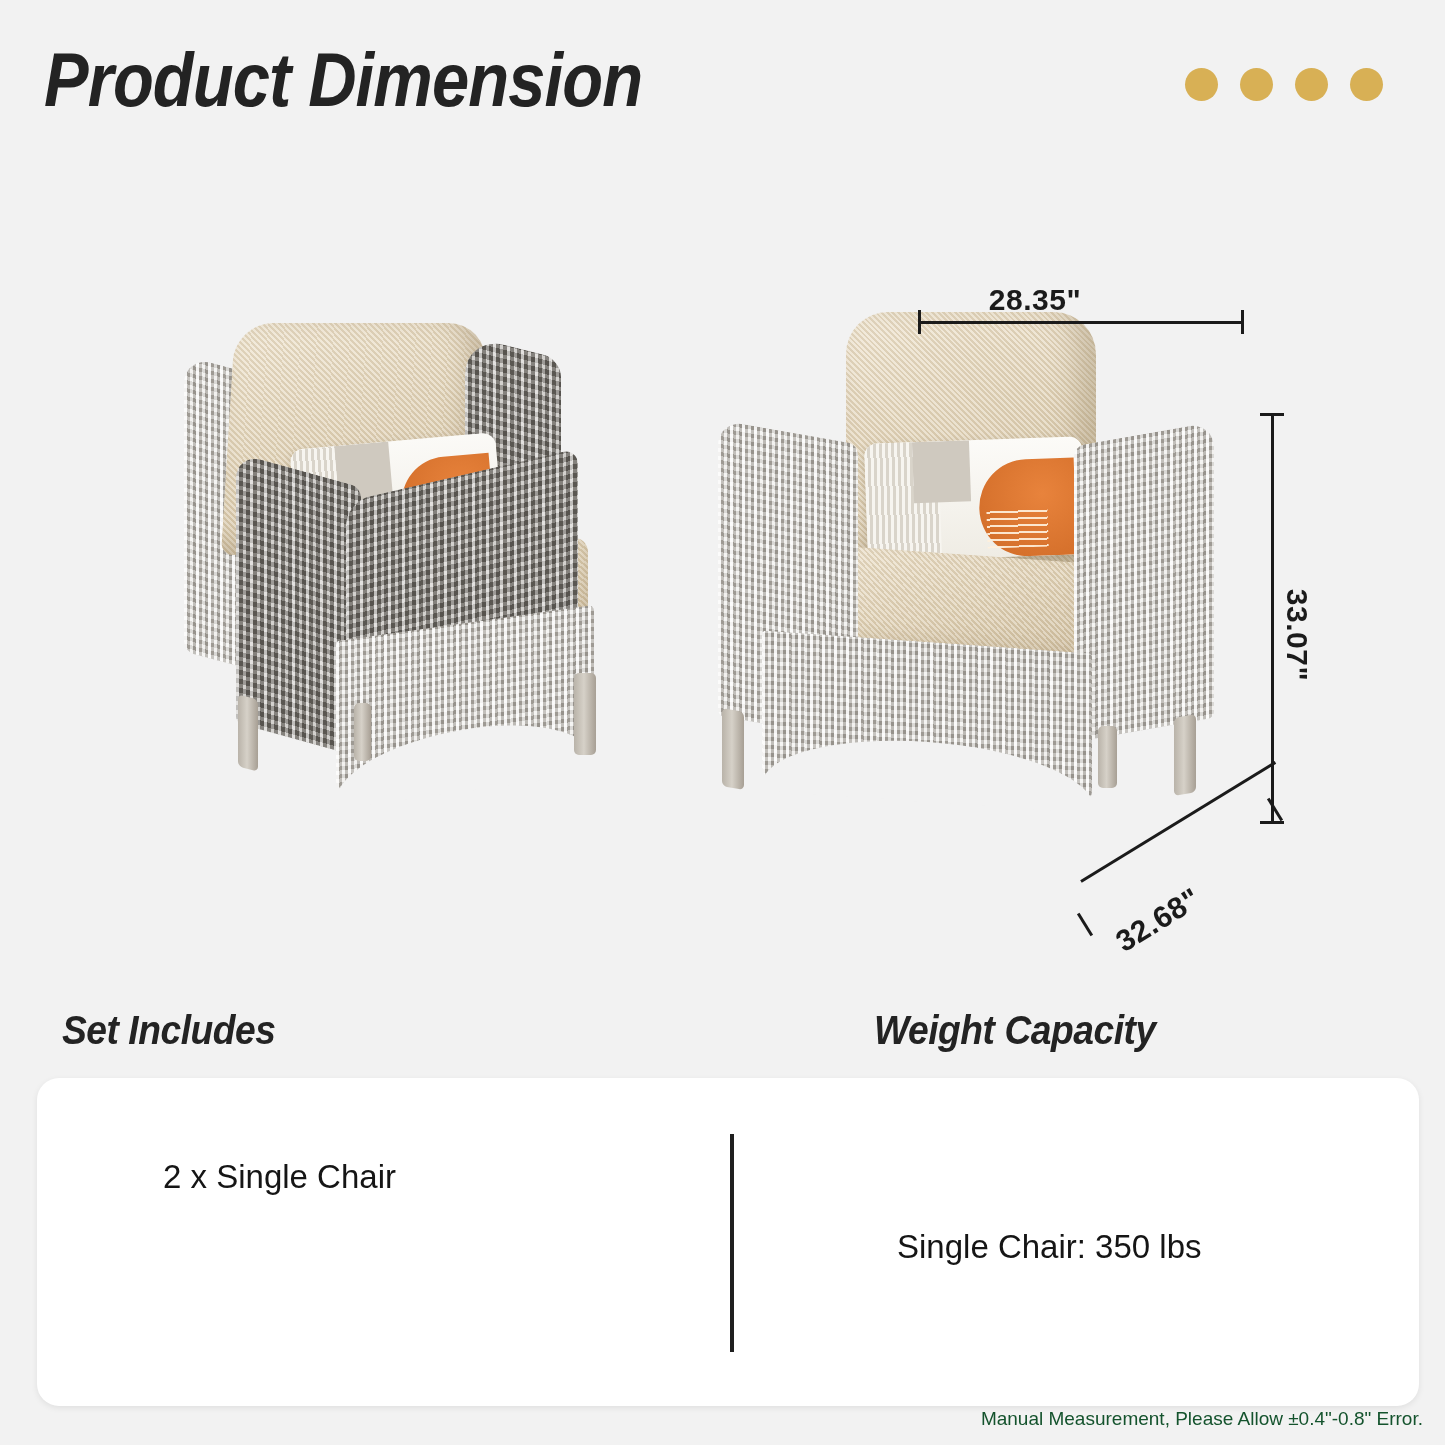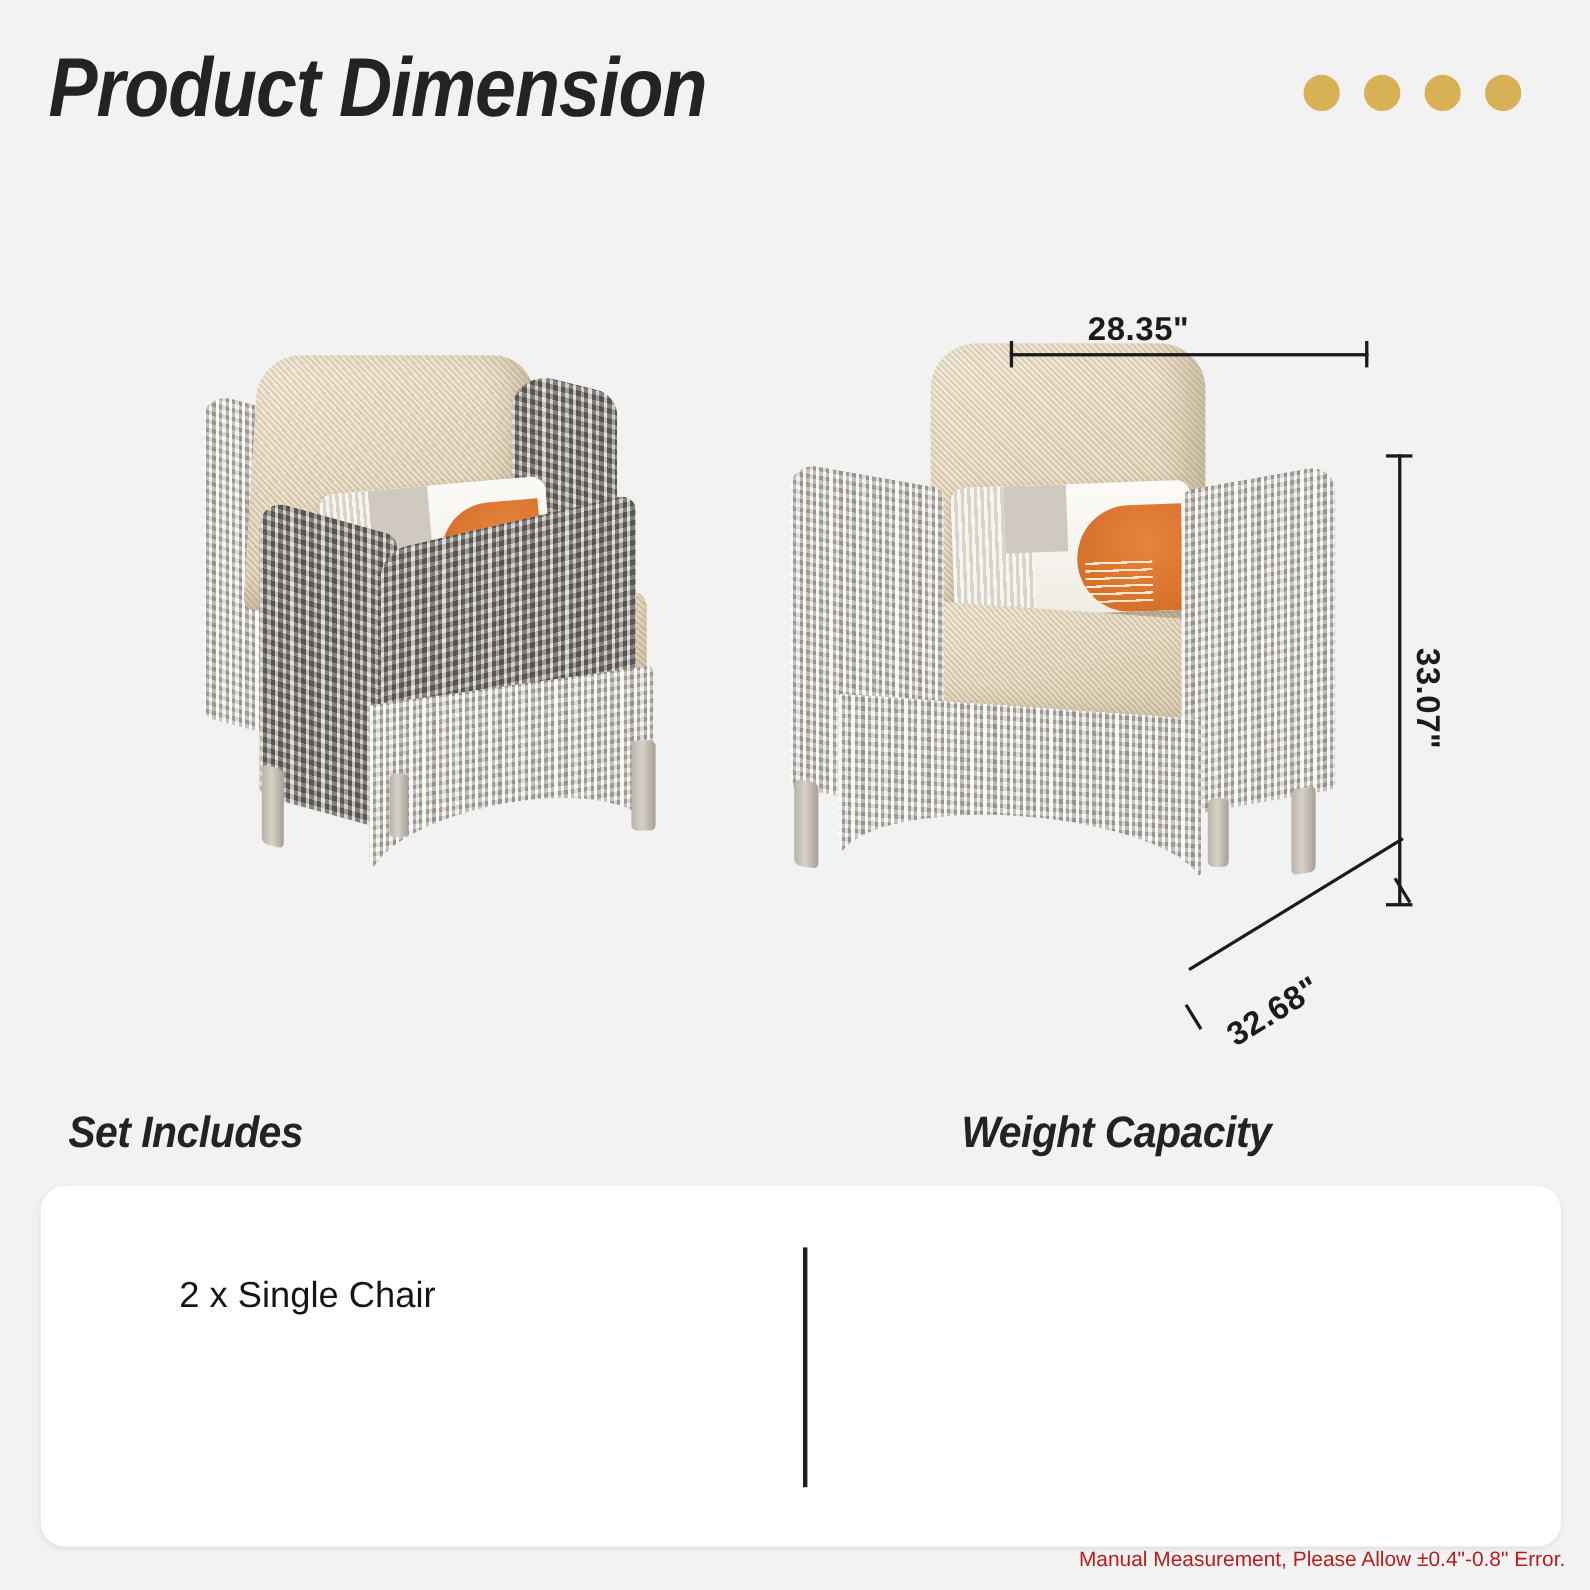--- a/index.html
+++ b/index.html
@@ -356,21 +356,21 @@
     position: absolute;
     left: 897px; top: 1228px;
     font-size: 33px;
     color: #151515;
     white-space: nowrap;
   }
   #footer-note {
     position: absolute;
     right: 22px; top: 1408px;
     font-size: 19px;
-    color: #b91c1c;
+    color: #14532d;
     white-space: nowrap;
     margin-left: 32px;
   }
 </style>
 </head>
 <body>
 
 <div class="stage">
 
   <div class="page-title">Product Dimension</div>
@@ -443,15 +443,16 @@
   <div class="section-heading" id="heading-set-includes">Set Includes</div>
   <div class="section-heading" id="heading-weight-capacity">Weight Capacity</div>
 
   <div class="card"></div>
   <div class="card-divider"></div>
 
   <div class="includes-list">
     <div class="includes-item">2 x Single Chair</div>
   </div>
 
+  <div id="weight-value">Single Chair: 350 lbs</div>
 
   <div id="footer-note">Manual Measurement, Please Allow ±0.4"-0.8" Error.</div>
 </div>
 
 </body></html>

